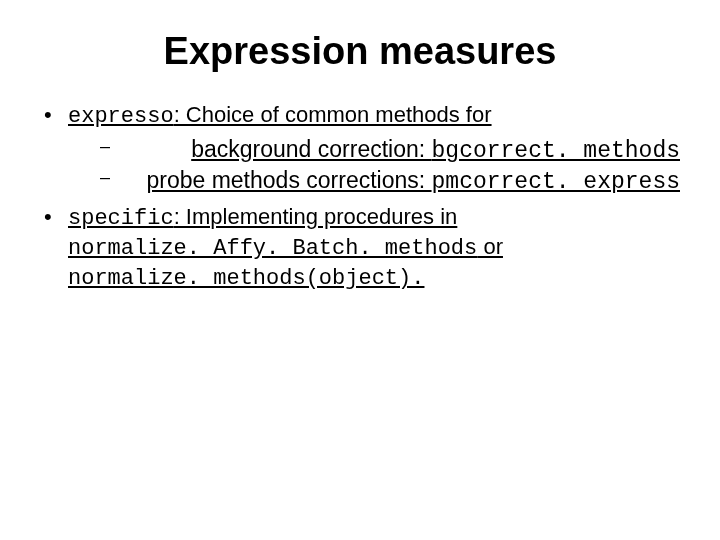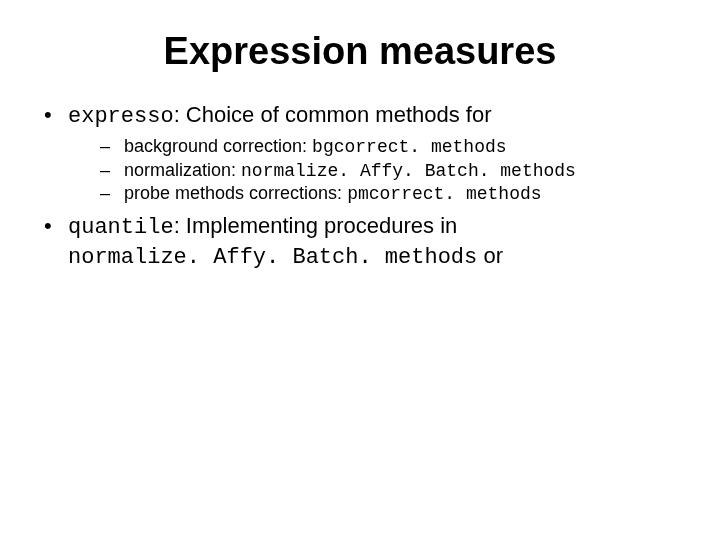--- a/index.html
+++ b/index.html
@@ -21,20 +21,21 @@
   .title {
     text-align: center;
     font-size: 38px;
     font-weight: bold;
     margin: 6px 0 28px 0;
   }
   ul.level1 {
     list-style: none;
     margin: 0;
     padding: 0 0 0 0;
+    text-decoration: underline;
   }
   ul.level1 > li {
     position: relative;
     padding-left: 28px;
     margin: 0 0 6px 0;
     font-size: 22px;
     line-height: 1.28;
   }
   ul.level1 > li::before {
     content: "•";
@@ -46,22 +47,23 @@
   }
   ul.level2 {
     list-style: none;
     margin: 4px 0 6px 0;
     padding: 0 0 0 30px;
   }
   ul.level2 > li {
     position: relative;
     padding-left: 26px;
     margin: 0;
-    font-size: 18px;
+    font-size: 23px;
     line-height: 1.25;
+    text-align: right;
   }
   ul.level2 > li::before {
     content: "–";
     position: absolute;
     left: 2px;
     top: 0;
     font-size: 18px;
     line-height: 1.25;
   }
   .code {
@@ -77,31 +79,28 @@
 
   <ul class="level1">
 
     <li>
       <span class="code">expresso</span><span>: Choice of common methods for</span>
       <ul class="level2">
         <li>
           <span>background correction: </span><span class="code">bgcorrect. methods</span>
         </li>
         <li>
-          <span>normalization: </span><span class="code">normalize. Affy. Batch. methods</span>
-        </li>
-        <li>
-          <span>probe methods corrections: </span><span class="code">pmcorrect. methods</span>
+          <span>probe methods corrections: </span><span class="code">pmcorrect. express</span>
         </li>
       </ul>
     </li>
 
 
 
     <li>
-      <span class="code">quantile</span><span>: Implementing procedures in </span><br>
+      <span class="code">specific</span><span>: Implementing procedures in </span><br>
       <span class="code">normalize. Affy. Batch. methods</span><span> or </span><br>
-      <span></span>
+      <span class="code">normalize. methods(object).</span><span></span>
     </li>
 
   </ul>
 
 </div>
 
 </body></html>

